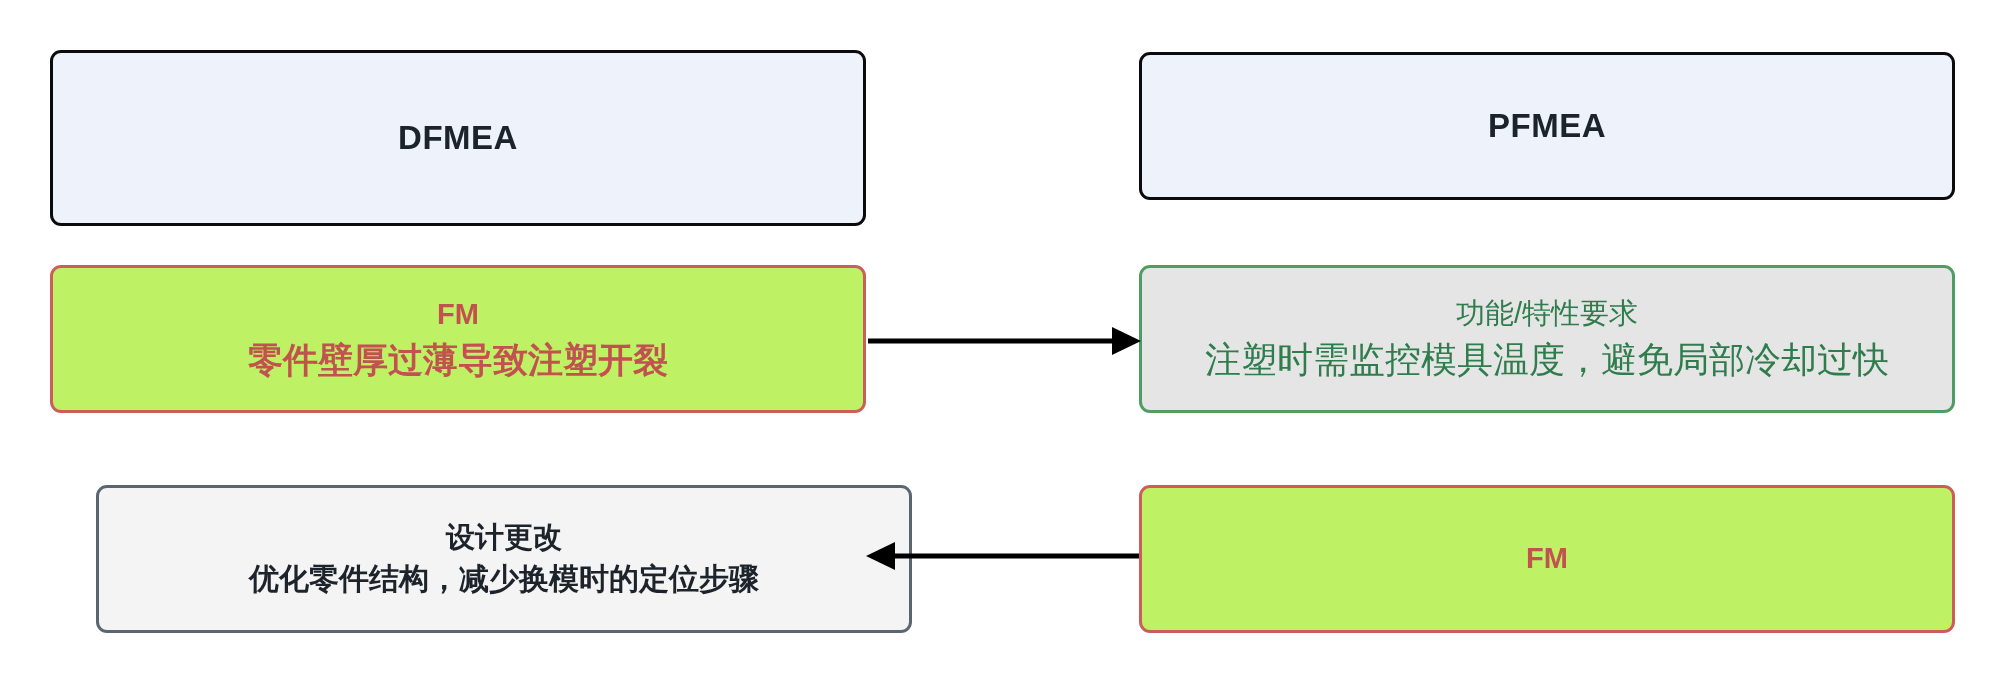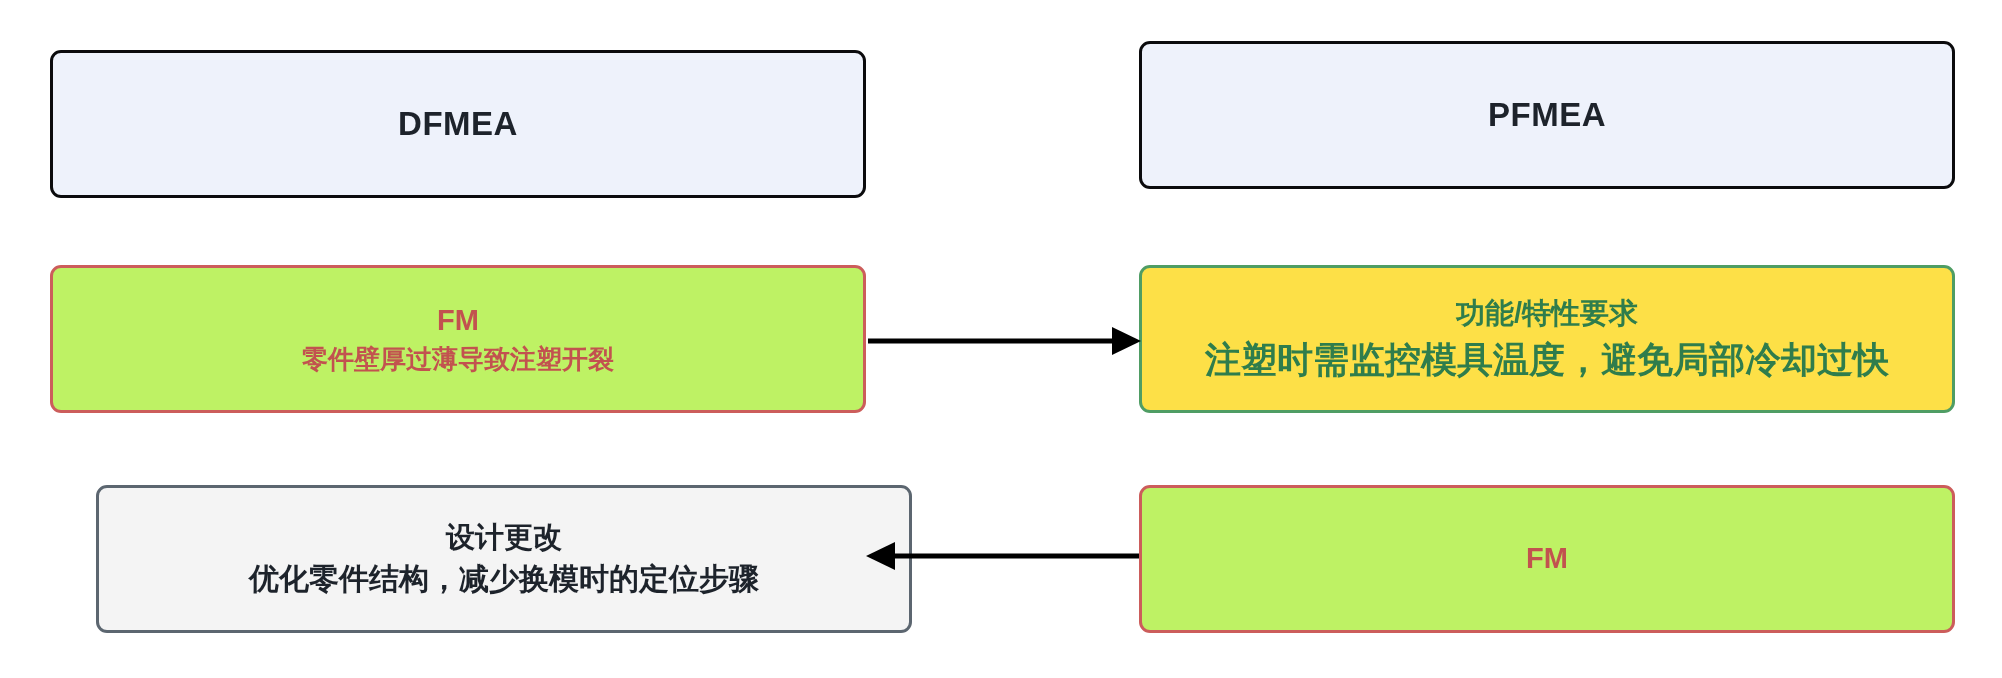--- a/index.html
+++ b/index.html
@@ -44,45 +44,45 @@
   }
 
   
   .node.failure {
     background: #bef264;
     border: 3px solid #cc5d5b;
     color: #c2524f;
     font-size: 29px;
     font-weight: bold;
   }
-  .node.failure .line.sub { font-size: 26px; }
+  .node.failure .line.sub { font-size: 35px; }
 
   
   .node.requirement {
-    background: #fde047;
+    background: #e5e5e5;
     border: 3px solid #4f9d64;
     color: #2f7d4c;
     font-size: 29px;
-    font-weight: bold;
+    font-weight: normal;
   }
   .node.requirement .line.sub { font-size: 36px; }
 
   
   .node.change {
     background: #f4f4f4;
     border: 3px solid #5c6670;
     color: #1d232b;
     font-size: 29px;
     font-weight: bold;
   }
   .node.change .line.sub { font-size: 30px; }
 
   
-  #node-dfmea    { left: 50px;   top: 50px;  width: 816px; height: 148px; }
-  #node-pfmea    { left: 1139px; top: 41px;  width: 816px; height: 148px; }
+  #node-dfmea    { left: 50px;   top: 50px;  width: 816px; height: 176px; }
+  #node-pfmea    { left: 1139px; top: 52px;  width: 816px; height: 148px; }
   #node-fm-design{ left: 50px;   top: 265px; width: 816px; height: 148px; }
   #node-req      { left: 1139px; top: 265px; width: 816px; height: 148px; }
   #node-change   { left: 50px;   top: 485px; width: 816px; height: 148px; margin-left: 46px; }
   #node-fm-proc  { left: 1139px; top: 485px; width: 816px; height: 148px; }
 
   
   .edge {
     position: absolute;
     height: 40px;
   }

